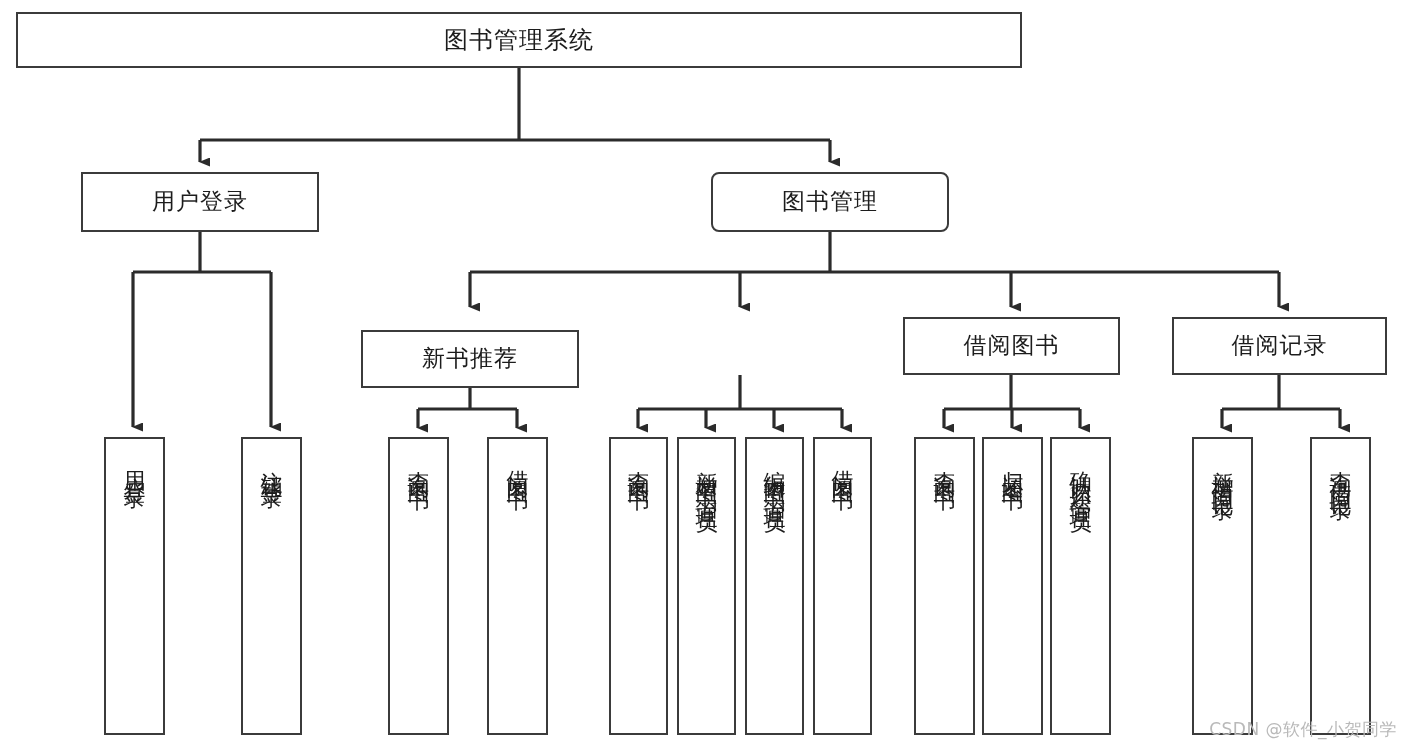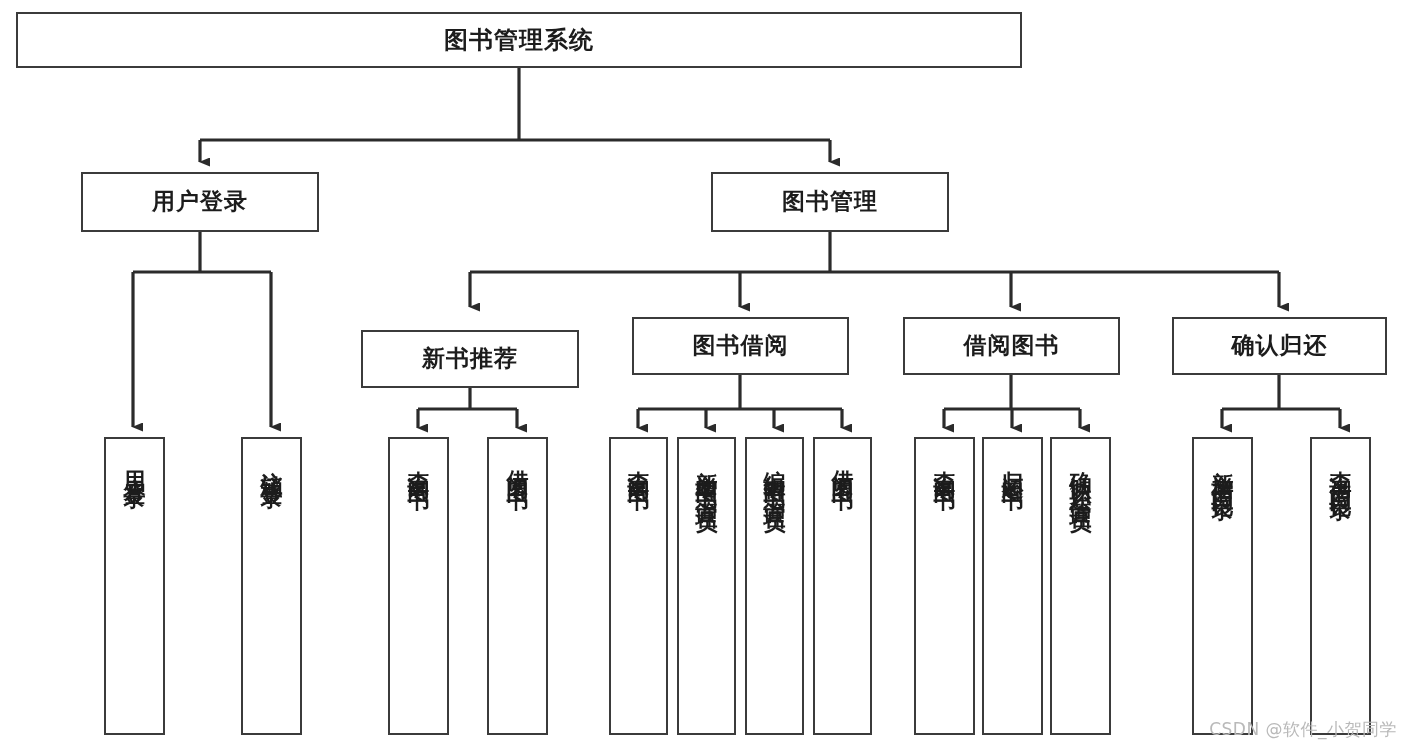--- a/index.html
+++ b/index.html
@@ -30,21 +30,20 @@
     position: absolute;
     box-sizing: border-box;
     background: #ffffff;
     border: 2px solid #3b3b3b;
     display: flex;
     align-items: center;
     justify-content: center;
     color: #1c1c1c;
     line-height: 1.18;
     text-align: center;
-    font-weight: bold;
   }
   .node.h {
     font-size: 23px;
     letter-spacing: 1px;
   }
   .node.root {
     font-size: 24px;
   }
   .node.v {
     font-size: 22px;
@@ -132,35 +131,32 @@
     </g>
   </svg>
 
   <div class="node h root" style="left: 16px; top: 12px; width: 1006px; height: 56px; border-color: rgb(59, 59, 59); background: rgb(255, 255, 255); color: rgb(28, 28, 28);">
     <span class="htext">图书管理系统</span>
   </div>
 
   <div class="node h" style="left: 81px; top: 172px; width: 238px; height: 60px; border-color: rgb(59, 59, 59); background: rgb(255, 255, 255); color: rgb(28, 28, 28);">
     <span class="htext">用户登录</span>
   </div>
-  <div class="node h" style="left: 711px; top: 172px; width: 238px; height: 60px; border-color: rgb(59, 59, 59); background: rgb(255, 255, 255); color: rgb(28, 28, 28);">
+  <div class="node h" style="left: 711px; top: 172px; width: 238px; height: 60px; border-color: rgb(59, 59, 59); background: rgb(255, 255, 255); color: rgb(28, 28, 28); border-radius: 8px;">
     <span class="htext">图书管理</span>
   </div>
 
   <div class="node h" style="left: 361px; top: 330px; width: 218px; height: 58px; border-color: rgb(59, 59, 59); background: rgb(255, 255, 255); color: rgb(28, 28, 28);">
     <span class="htext">新书推荐</span>
   </div>
-  <div class="node h" style="left: 632px; top: 317px; width: 217px; height: 58px; border-color: rgb(59, 59, 59); background: rgb(255, 255, 255); color: rgb(28, 28, 28);">
-    <span class="htext">图书借阅</span>
-  </div>
   <div class="node h" style="left: 903px; top: 317px; width: 217px; height: 58px; border-color: rgb(59, 59, 59); background: rgb(255, 255, 255); color: rgb(28, 28, 28);">
     <span class="htext">借阅图书</span>
   </div>
   <div class="node h" style="left: 1172px; top: 317px; width: 215px; height: 58px; border-color: rgb(59, 59, 59); background: rgb(255, 255, 255); color: rgb(28, 28, 28);">
-    <span class="htext">确认归还</span>
+    <span class="htext">借阅记录</span>
   </div>
 
   <div class="node v" style="left: 104px; top: 437px; width: 61px; height: 298px; border-color: rgb(59, 59, 59); background: rgb(255, 255, 255); color: rgb(28, 28, 28);">
     <span class="vtext">用户登录</span>
   </div>
   <div class="node v" style="left: 241px; top: 437px; width: 61px; height: 298px; border-color: rgb(59, 59, 59); background: rgb(255, 255, 255); color: rgb(28, 28, 28);">
     <span class="vtext">注销登录</span>
   </div>
   <div class="node v" style="left: 388px; top: 437px; width: 61px; height: 298px; border-color: rgb(59, 59, 59); background: rgb(255, 255, 255); color: rgb(28, 28, 28);">
     <span class="vtext">查询图书</span>

